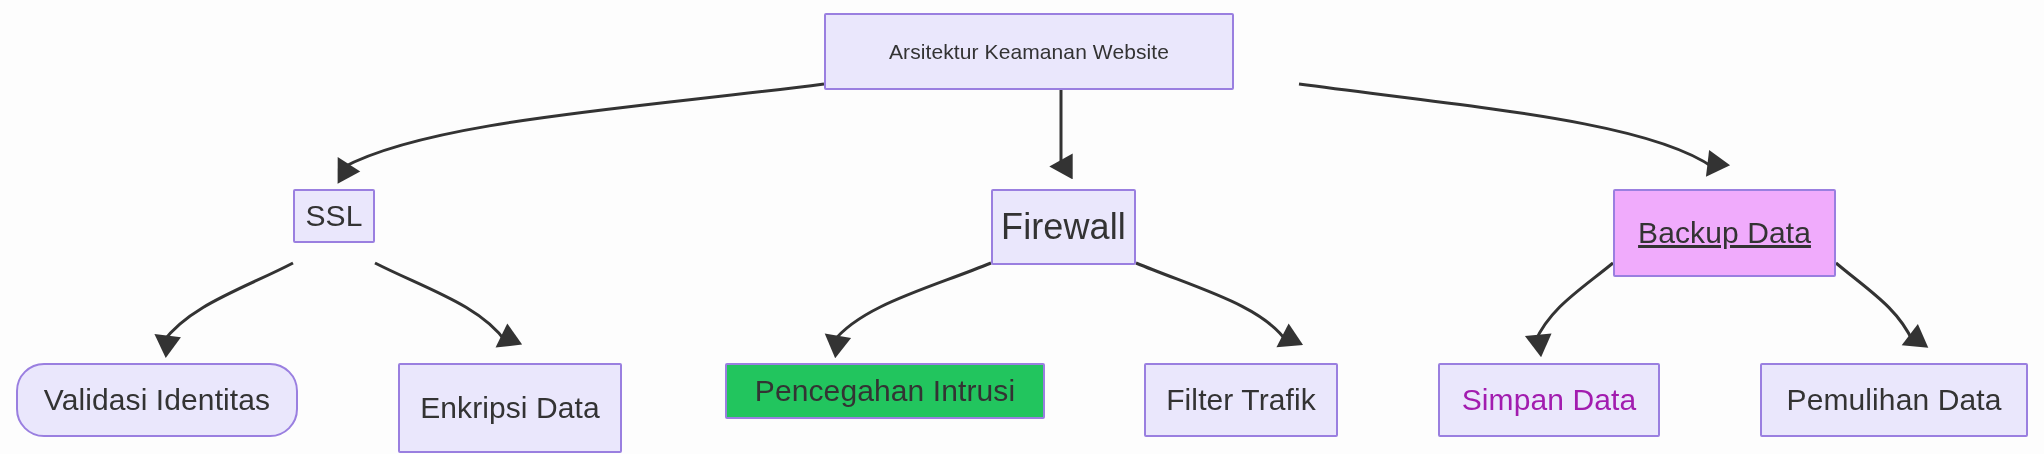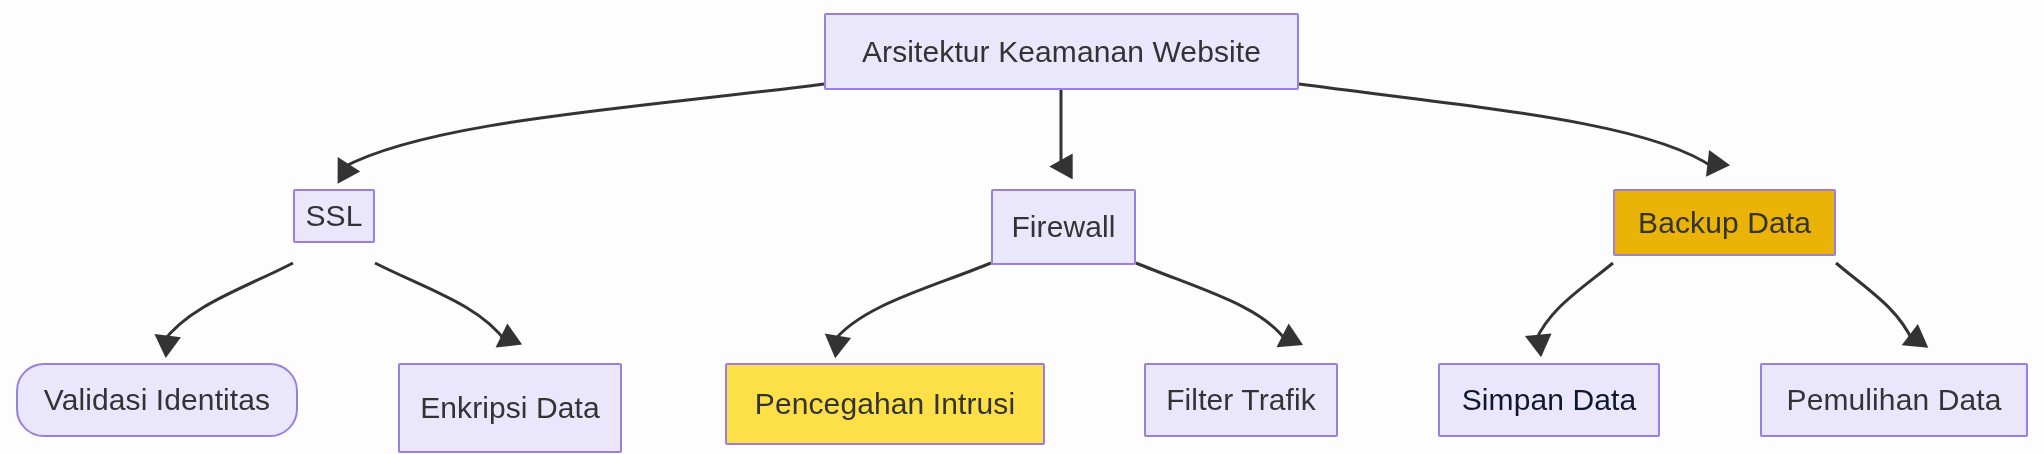--- a/index.html
+++ b/index.html
@@ -67,45 +67,45 @@
         <path d="M 293,263 C 245,288 190,305 163,342" fill="none" stroke="#333333" stroke-width="3" stroke-linecap="butt" marker-end="url(#arrowhead)"></path>
         <path d="M 375,263 C 424,288 480,305 506,342" fill="none" stroke="#333333" stroke-width="3" stroke-linecap="butt" marker-end="url(#arrowhead)"></path>
         <path d="M 991,263 C 930,288 862,305 833,342" fill="none" stroke="#333333" stroke-width="3" stroke-linecap="butt" marker-end="url(#arrowhead)"></path>
         <path d="M 1136,263 C 1196,288 1262,305 1287,342" fill="none" stroke="#333333" stroke-width="3" stroke-linecap="butt" marker-end="url(#arrowhead)"></path>
         <path d="M 1613,263 C 1580,290 1550,308 1535,342" fill="none" stroke="#333333" stroke-width="3" stroke-linecap="butt" marker-end="url(#arrowhead)"></path>
         <path d="M 1836,263 C 1868,290 1898,308 1913,342" fill="none" stroke="#333333" stroke-width="3" stroke-linecap="butt" marker-end="url(#arrowhead)"></path>
       </g>
   </svg>
 
   <div id="nodes-group">
-      <div class="node" style="left: 824px; top: 13px; width: 475px; height: 77px; background: rgb(234, 231, 252); border-color: rgb(154, 127, 224); color: rgb(51, 51, 51); font-size: 30px;">
+      <div class="node" style="left: 824px; top: 13px; width: 410px; height: 77px; background: rgb(234, 231, 252); border-color: rgb(154, 127, 224); color: rgb(51, 51, 51); font-size: 21px;">
         <span class="node-label">Arsitektur Keamanan Website</span>
       </div>
       <div class="node" style="left: 293px; top: 189px; width: 82px; height: 54px; background: rgb(234, 231, 252); border-color: rgb(154, 127, 224); color: rgb(51, 51, 51); font-size: 30px;">
         <span class="node-label">SSL</span>
       </div>
-      <div class="node" style="left: 991px; top: 189px; width: 145px; height: 76px; background: rgb(234, 231, 252); border-color: rgb(154, 127, 224); color: rgb(51, 51, 51); font-size: 30px;">
+      <div class="node" style="left: 991px; top: 189px; width: 145px; height: 76px; background: rgb(234, 231, 252); border-color: rgb(154, 127, 224); color: rgb(51, 51, 51); font-size: 36px;">
         <span class="node-label">Firewall</span>
       </div>
-      <div class="node" style="left: 1613px; top: 189px; width: 223px; height: 67px; background: #eab308; border-color: rgb(154, 127, 224); color: rgb(51, 51, 51); font-size: 30px;">
+      <div class="node" style="left: 1613px; top: 189px; width: 223px; height: 88px; background: #f0abfc; border-color: rgb(154, 127, 224); color: rgb(51, 51, 51); font-size: 30px; text-decoration: underline;">
         <span class="node-label">Backup Data</span>
       </div>
       <div class="node" style="left: 16px; top: 363px; width: 282px; height: 74px; background: rgb(234, 231, 252); border-color: rgb(154, 127, 224); color: rgb(51, 51, 51); font-size: 30px; border-radius: 28px;">
         <span class="node-label">Validasi Identitas</span>
       </div>
       <div class="node" style="left: 398px; top: 363px; width: 224px; height: 90px; background: rgb(234, 231, 252); border-color: rgb(154, 127, 224); color: rgb(51, 51, 51); font-size: 30px;">
         <span class="node-label">Enkripsi Data</span>
       </div>
-      <div class="node" style="left: 725px; top: 363px; width: 320px; height: 82px; background: #fde047; border-color: rgb(154, 127, 224); color: rgb(51, 51, 51); font-size: 30px;">
+      <div class="node" style="left: 725px; top: 363px; width: 320px; height: 56px; background: #22c55e; border-color: rgb(154, 127, 224); color: rgb(51, 51, 51); font-size: 30px;">
         <span class="node-label">Pencegahan Intrusi</span>
       </div>
       <div class="node" style="left: 1144px; top: 363px; width: 194px; height: 74px; background: rgb(234, 231, 252); border-color: rgb(154, 127, 224); color: rgb(51, 51, 51); font-size: 30px; align-items: center;">
         <span class="node-label">Filter Trafik</span>
       </div>
-      <div class="node" style="left: 1438px; top: 363px; width: 222px; height: 74px; background: rgb(234, 231, 252); border-color: rgb(154, 127, 224); color: #0f172a; font-size: 30px;">
+      <div class="node" style="left: 1438px; top: 363px; width: 222px; height: 74px; background: rgb(234, 231, 252); border-color: rgb(154, 127, 224); color: #a21caf; font-size: 30px;">
         <span class="node-label">Simpan Data</span>
       </div>
       <div class="node" style="left: 1760px; top: 363px; width: 268px; height: 74px; background: rgb(234, 231, 252); border-color: rgb(154, 127, 224); color: rgb(51, 51, 51); font-size: 30px;">
         <span class="node-label">Pemulihan Data</span>
       </div>
     </div>
 
 </div>
 
 </body></html>

